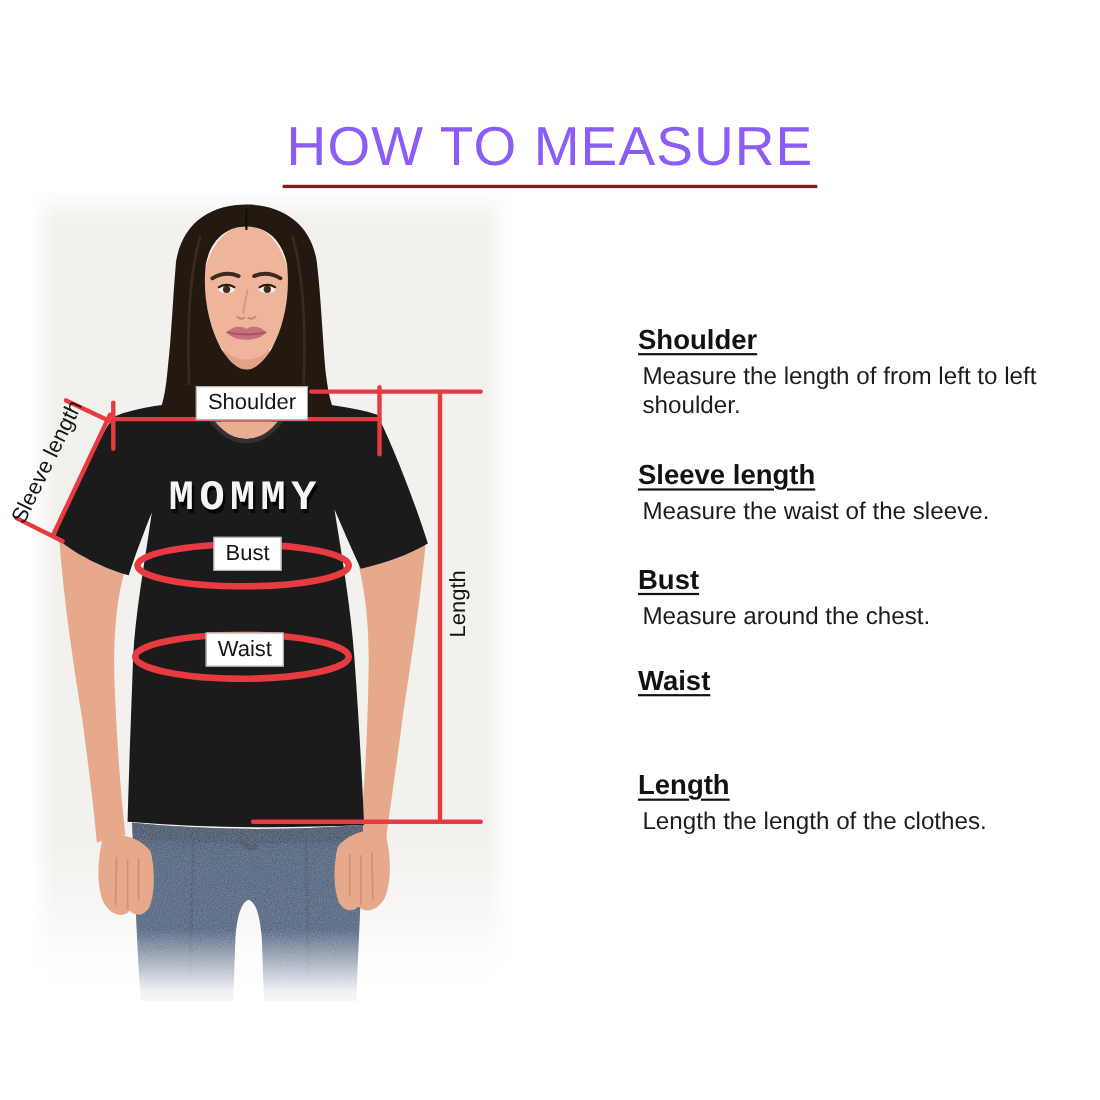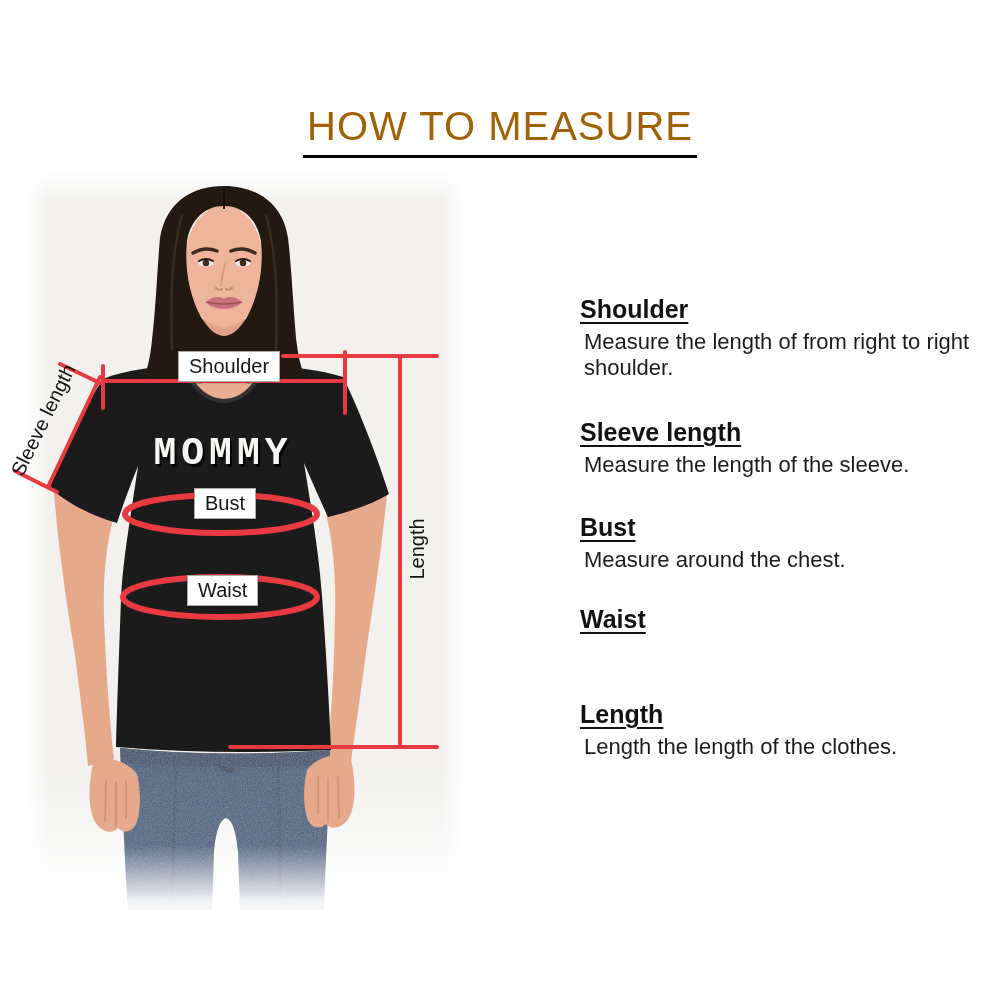--- a/index.html
+++ b/index.html
@@ -1,22 +1,22 @@
 <!DOCTYPE html>
 <html><head>
 <meta charset="utf-8">
 <style>
   html,body{margin:0;padding:0;background:#ffffff;}
   #canvas{position:relative;width:1000px;height:1000px;background:#ffffff;overflow:hidden;
           font-family:"Liberation Sans", sans-serif;color:#1a1a1a;}
 
   
   .title-wrap{position:absolute;left:0;top:104px;width:1000px;text-align:center;}
-  .title{display:inline-block;font-size:40px;font-weight:400;letter-spacing:1px;color:#a16207;
-         border-bottom:3px solid #000000;padding:0 4px 6px 4px;}
+  .title{display:inline-block;font-size:50px;font-weight:400;letter-spacing:1px;color:#8b5cf6;
+         border-bottom:3px solid #7f1d1d;padding:0 4px 6px 4px;}
 
   
   .photo-bg{position:absolute;left:28px;top:172px;width:436px;height:742px;
     background:
       linear-gradient(to right,#fff 0%,rgba(255,255,255,0) 5%,rgba(255,255,255,0) 95%,#fff 100%),
       linear-gradient(to bottom,#fff 0%,rgba(255,255,255,0) 4%,rgba(255,255,255,0) 80%,#fff 99%),
       #f2f1ee;}
 
   .fig-svg{position:absolute;left:0;top:0;width:1000px;height:1000px;}
 
@@ -202,25 +202,25 @@
 
   <div class="box-label lbl-shoulder">Shoulder</div>
   <div class="box-label lbl-bust">Bust</div>
   <div class="box-label lbl-waist">Waist</div>
   <div class="rot-label lbl-sleeve">Sleeve length</div>
   <div class="rot-label lbl-length">Length</div>
 
   <div class="info-col">
     <div class="info-section sec-0">
       <h3 class="info-heading">Shoulder</h3>
-      <p class="info-body">Measure the length of from right to right shoulder.</p>
+      <p class="info-body">Measure the length of from left to left shoulder.</p>
     </div>
     <div class="info-section sec-1">
       <h3 class="info-heading">Sleeve length</h3>
-      <p class="info-body">Measure the length of the sleeve.</p>
+      <p class="info-body">Measure the waist of the sleeve.</p>
     </div>
     <div class="info-section sec-2">
       <h3 class="info-heading">Bust</h3>
       <p class="info-body">Measure around the chest.</p>
     </div>
     <div class="info-section sec-3">
       <h3 class="info-heading">Waist</h3>
     </div>
     <div class="info-section sec-4">
       <h3 class="info-heading">Length</h3>

